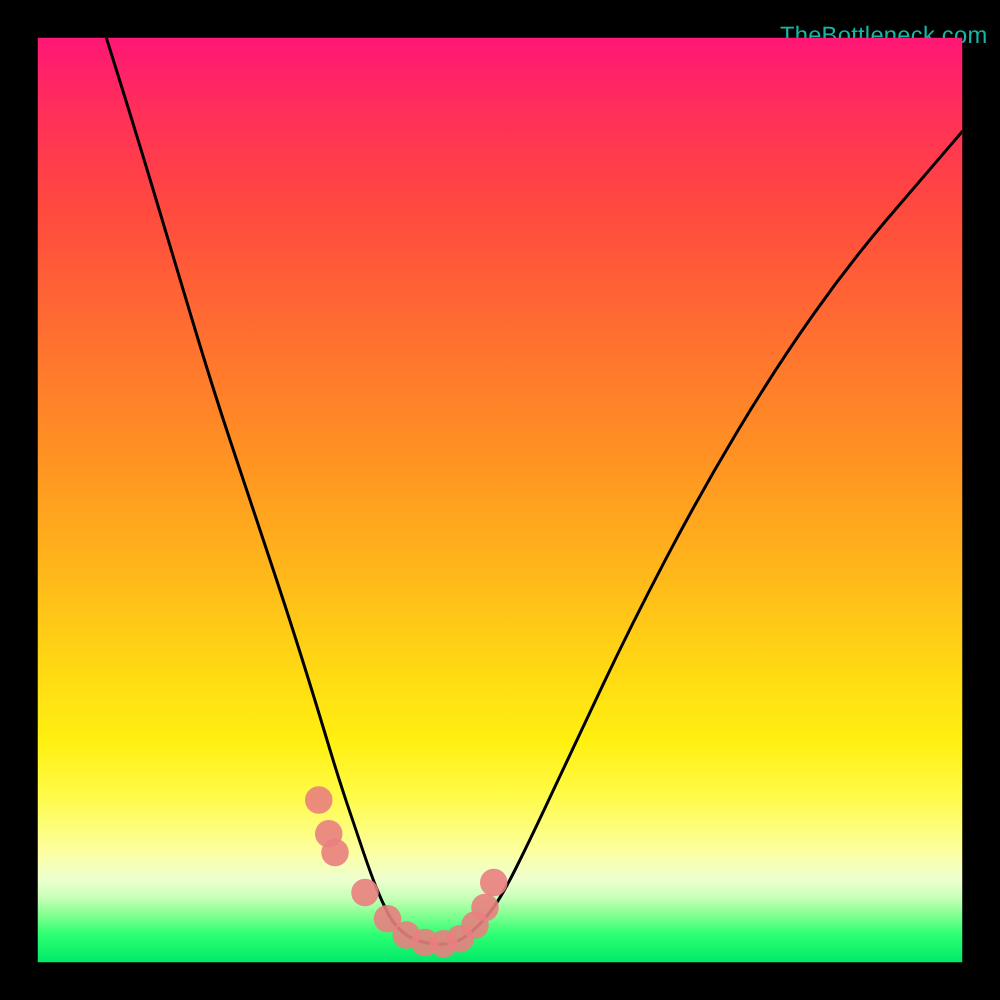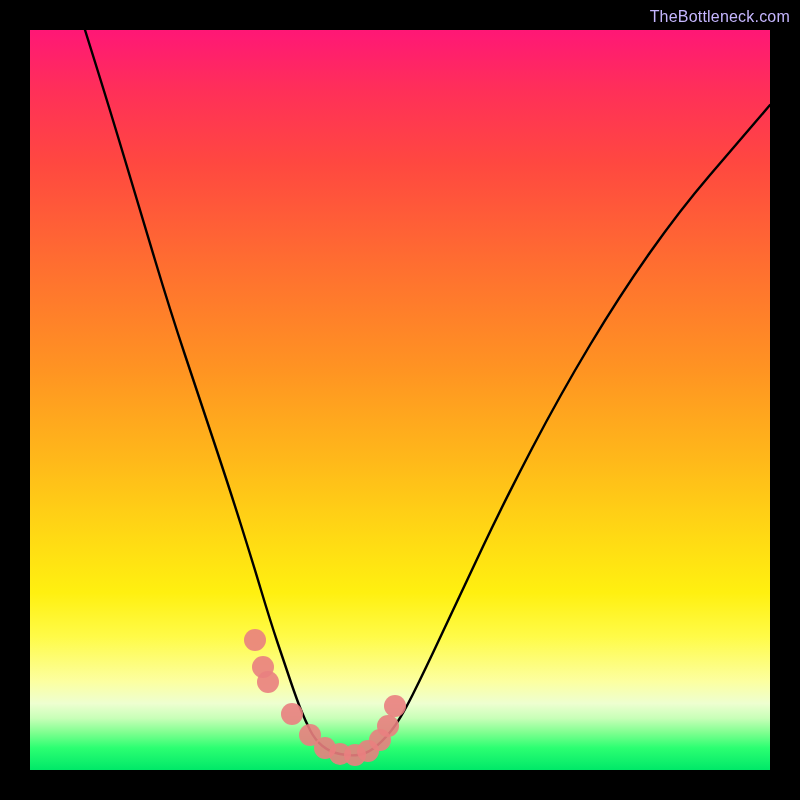--- a/index.html
+++ b/index.html
@@ -46,24 +46,24 @@
       #2cff72 97%,
       #00e868 100%
     );
   }
   .curve {
     position: absolute;
     inset: 0;
   }
   .watermark {
     position: absolute;
-    top: 8px;
+    top: 18px;
     right: 10px;
-    color: #c4b5fd;
-    font-size: 16px;
+    color: #14b8a6;
+    font-size: 19px;
     letter-spacing: 0.2px;
     font-weight: 400;
   }
 </style>
 </head>
 <body>
 
 <div class="frame">
   <div class="watermark">TheBottleneck.com</div>
 

